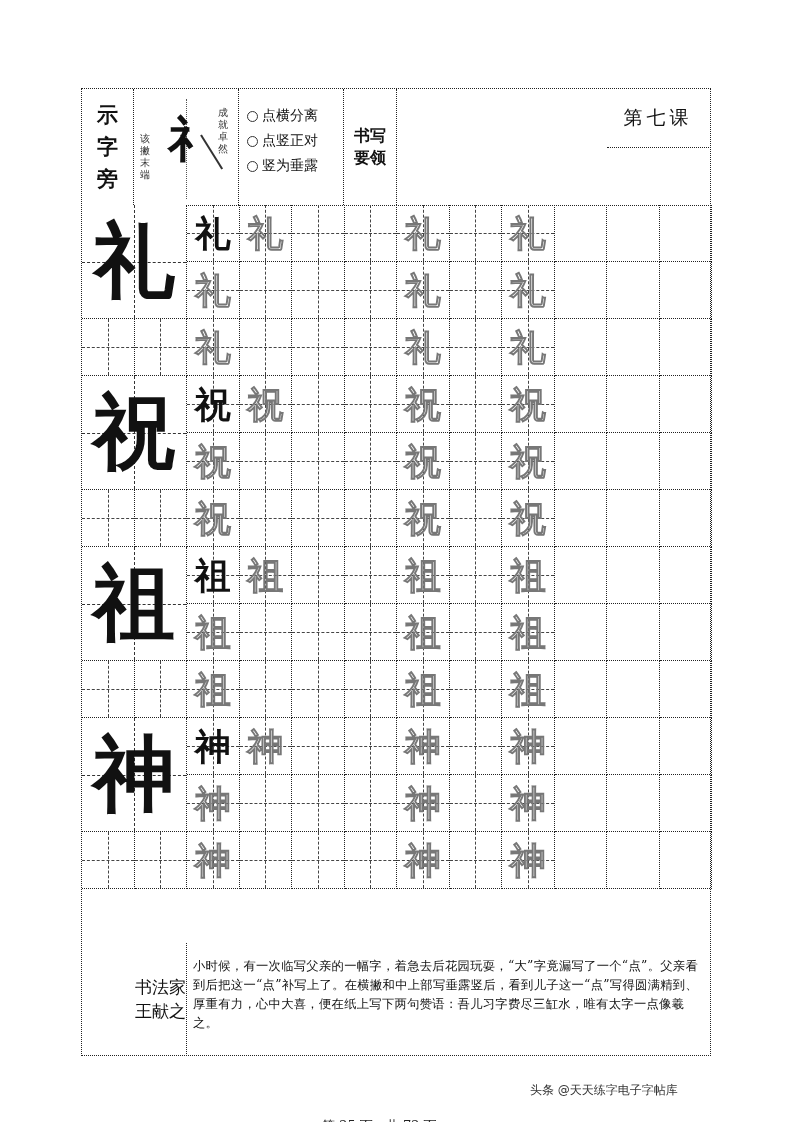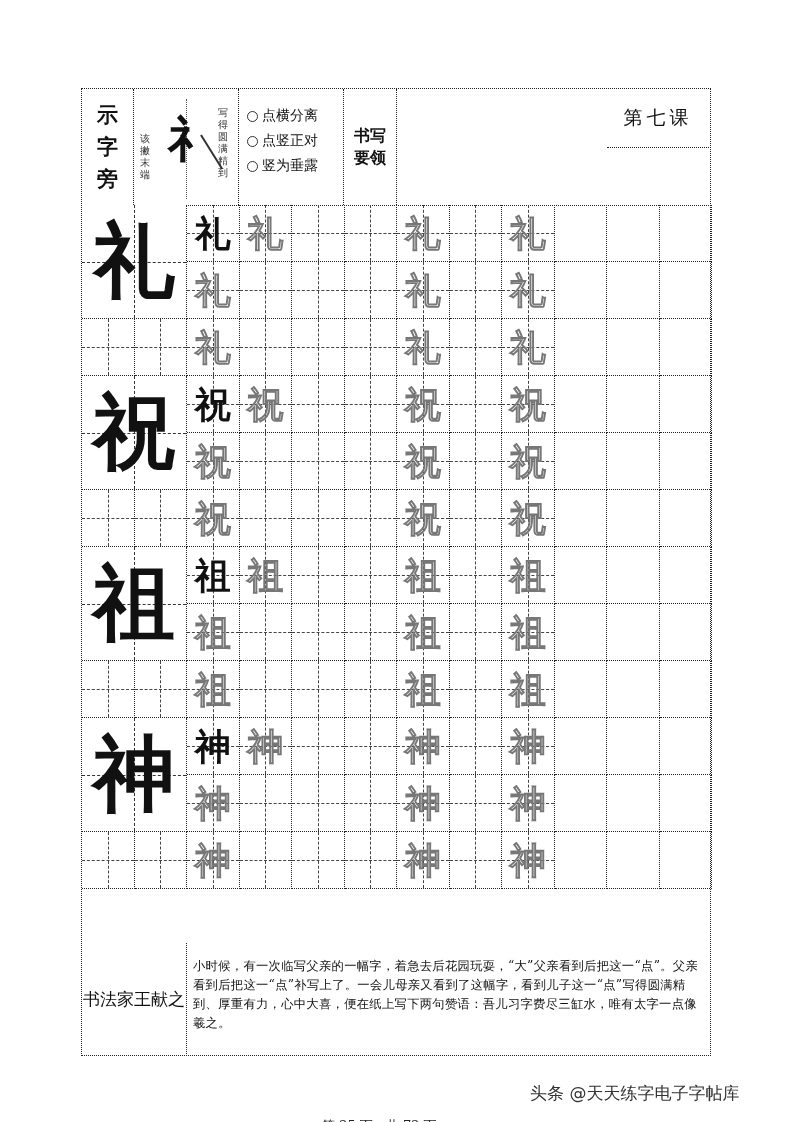--- a/index.html
+++ b/index.html
@@ -47,45 +47,45 @@
   .bigcell::before { content:""; position:absolute; left:50%; top:0; bottom:0; border-left:1.5px dashed #333; }
   .bigcell::after  { content:""; position:absolute; top:50%; left:0; right:0; border-top:1.5px dashed #333; }
   .bigcell .big { position:absolute; left:0; top:0; width:100%; height:100%; display:flex; align-items:center; justify-content:center;
                   font-size:82px; font-weight:bold; z-index:2; font-family:"DejaVu Serif","Liberation Serif",serif; }
 
   
   .intro { position:absolute; left:0; top:800px; width:627px; height:54px; border-bottom:1.5px dotted #222; box-sizing:border-box;
            padding:7px 6px 0 6px; font-size:13.5px; line-height:21px; text-align:center; letter-spacing:0.5px; }
   
   .bio-label { position:absolute; left:0; top:854px; width:105px; height:111px; border-right:1.5px dotted #222; box-sizing:border-box;
-               display:flex; flex-direction:row; align-items:center; justify-content:center; font-size:17px; line-height:24px; }
+               display:flex; flex-direction:column; align-items:flex-end; justify-content:center; font-size:17px; line-height:24px; }
   .bio-text { position:absolute; left:105px; top:854px; width:522px; height:111px; box-sizing:border-box;
               padding:14px 6px 0 6px; font-size:12.3px; line-height:19px; letter-spacing:0.3px; }
 
   .footer-page { position:absolute; left:322px; top:1074px; font-size:13px; color:#222;margin-top:43px; }
   .watermark { position:absolute; left:530px; top:1082px; font-family:"DejaVu Sans","Liberation Sans",sans-serif;
-               font-size:17px; color:#333; text-shadow:0 0 1px #fff; }
+               font-size:12px; color:#333; text-shadow:0 0 1px #fff; }
 </style>
 </head>
 <body>
 
 <div class="sheet">
 
   <div class="hdr">
     <div class="hcell h-radname">
       <span>示</span>
       <span>字</span>
       <span>旁</span>
     </div>
     <div class="hcell h-radimg">
       <div class="vline"></div>
       <div class="note-l">该撇末端</div>
       <div class="glyph">礻</div>
       <div class="diag"></div>
-      <div class="note-r">写得圆满精到</div>
+      <div class="note-r">成就卓然</div>
     </div>
     <div class="hcell h-tips">
       <div class="tip"><span class="bullet"></span><span>点横分离</span></div>
       <div class="tip"><span class="bullet"></span><span>点竖正对</span></div>
       <div class="tip"><span class="bullet"></span><span>竖为垂露</span></div>
     </div>
     <div class="hcell h-key">
       <span>书写</span>
       <span>要领</span>
     </div>
@@ -315,17 +315,17 @@
       <div class="cell" style="left: 472.5px; top: 627px;"></div>
       <div class="cell" style="left: 525px; top: 627px;"></div>
       <div class="cell" style="left: 577.5px; top: 627px;"></div>
     </div>
 
 
   <div class="bio-label">
     <span>书法家</span>
     <span>王献之</span>
   </div>
-  <div class="bio-text">小时候，有一次临写父亲的一幅字，着急去后花园玩耍，“大”父亲看到后把这一“点”。父亲看到后把这一“点”补写上了。一会儿母亲又看到了这幅字，看到儿子这一“点”写得圆满精到、厚重有力，心中大喜，便在纸上写下两句赞语：吾儿习字费尽三缸水，唯有太字一点像羲之。</div>
+  <div class="bio-text">小时候，有一次临写父亲的一幅字，着急去后花园玩耍，“大”字竟漏写了一个“点”。父亲看到后把这一“点”补写上了。在横撇和中上部写垂露竖后，看到儿子这一“点”写得圆满精到、厚重有力，心中大喜，便在纸上写下两句赞语：吾儿习字费尽三缸水，唯有太字一点像羲之。</div>
 </div>
 
 <div class="footer-page">第 25 页，共 72 页</div>
 <div class="watermark">头条 @天天练字电子字帖库</div>
 
 </body></html>

